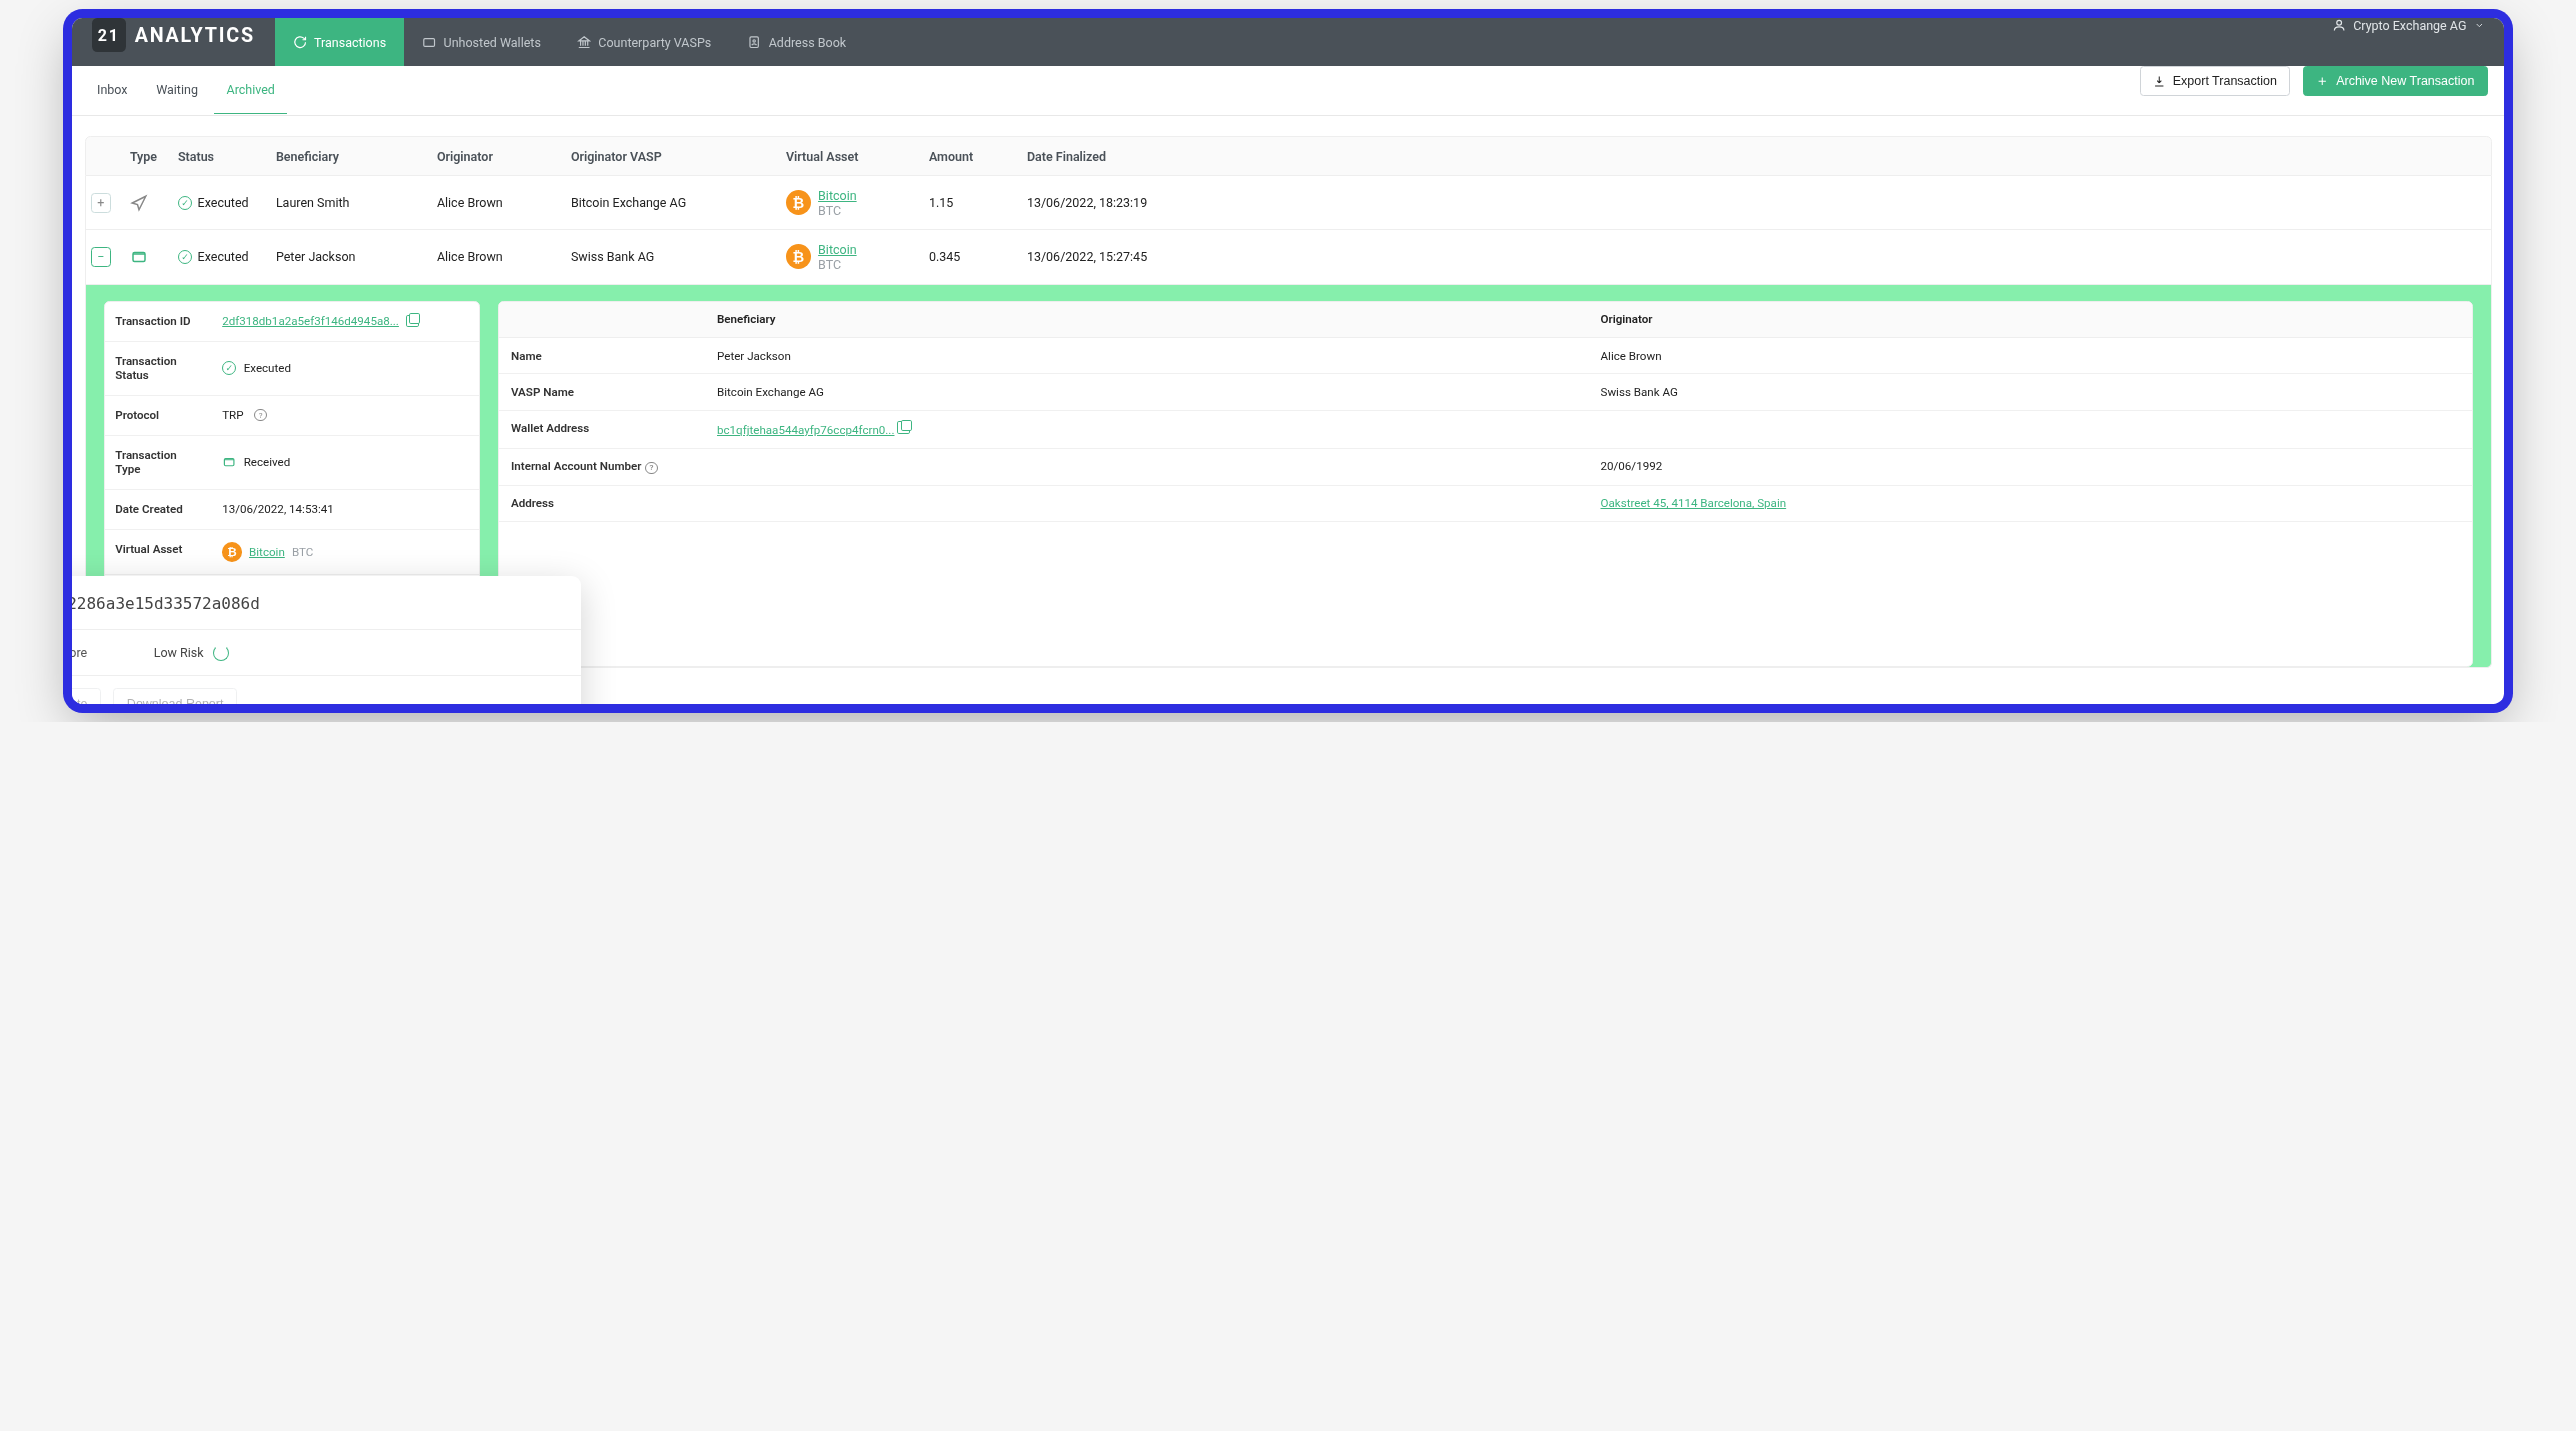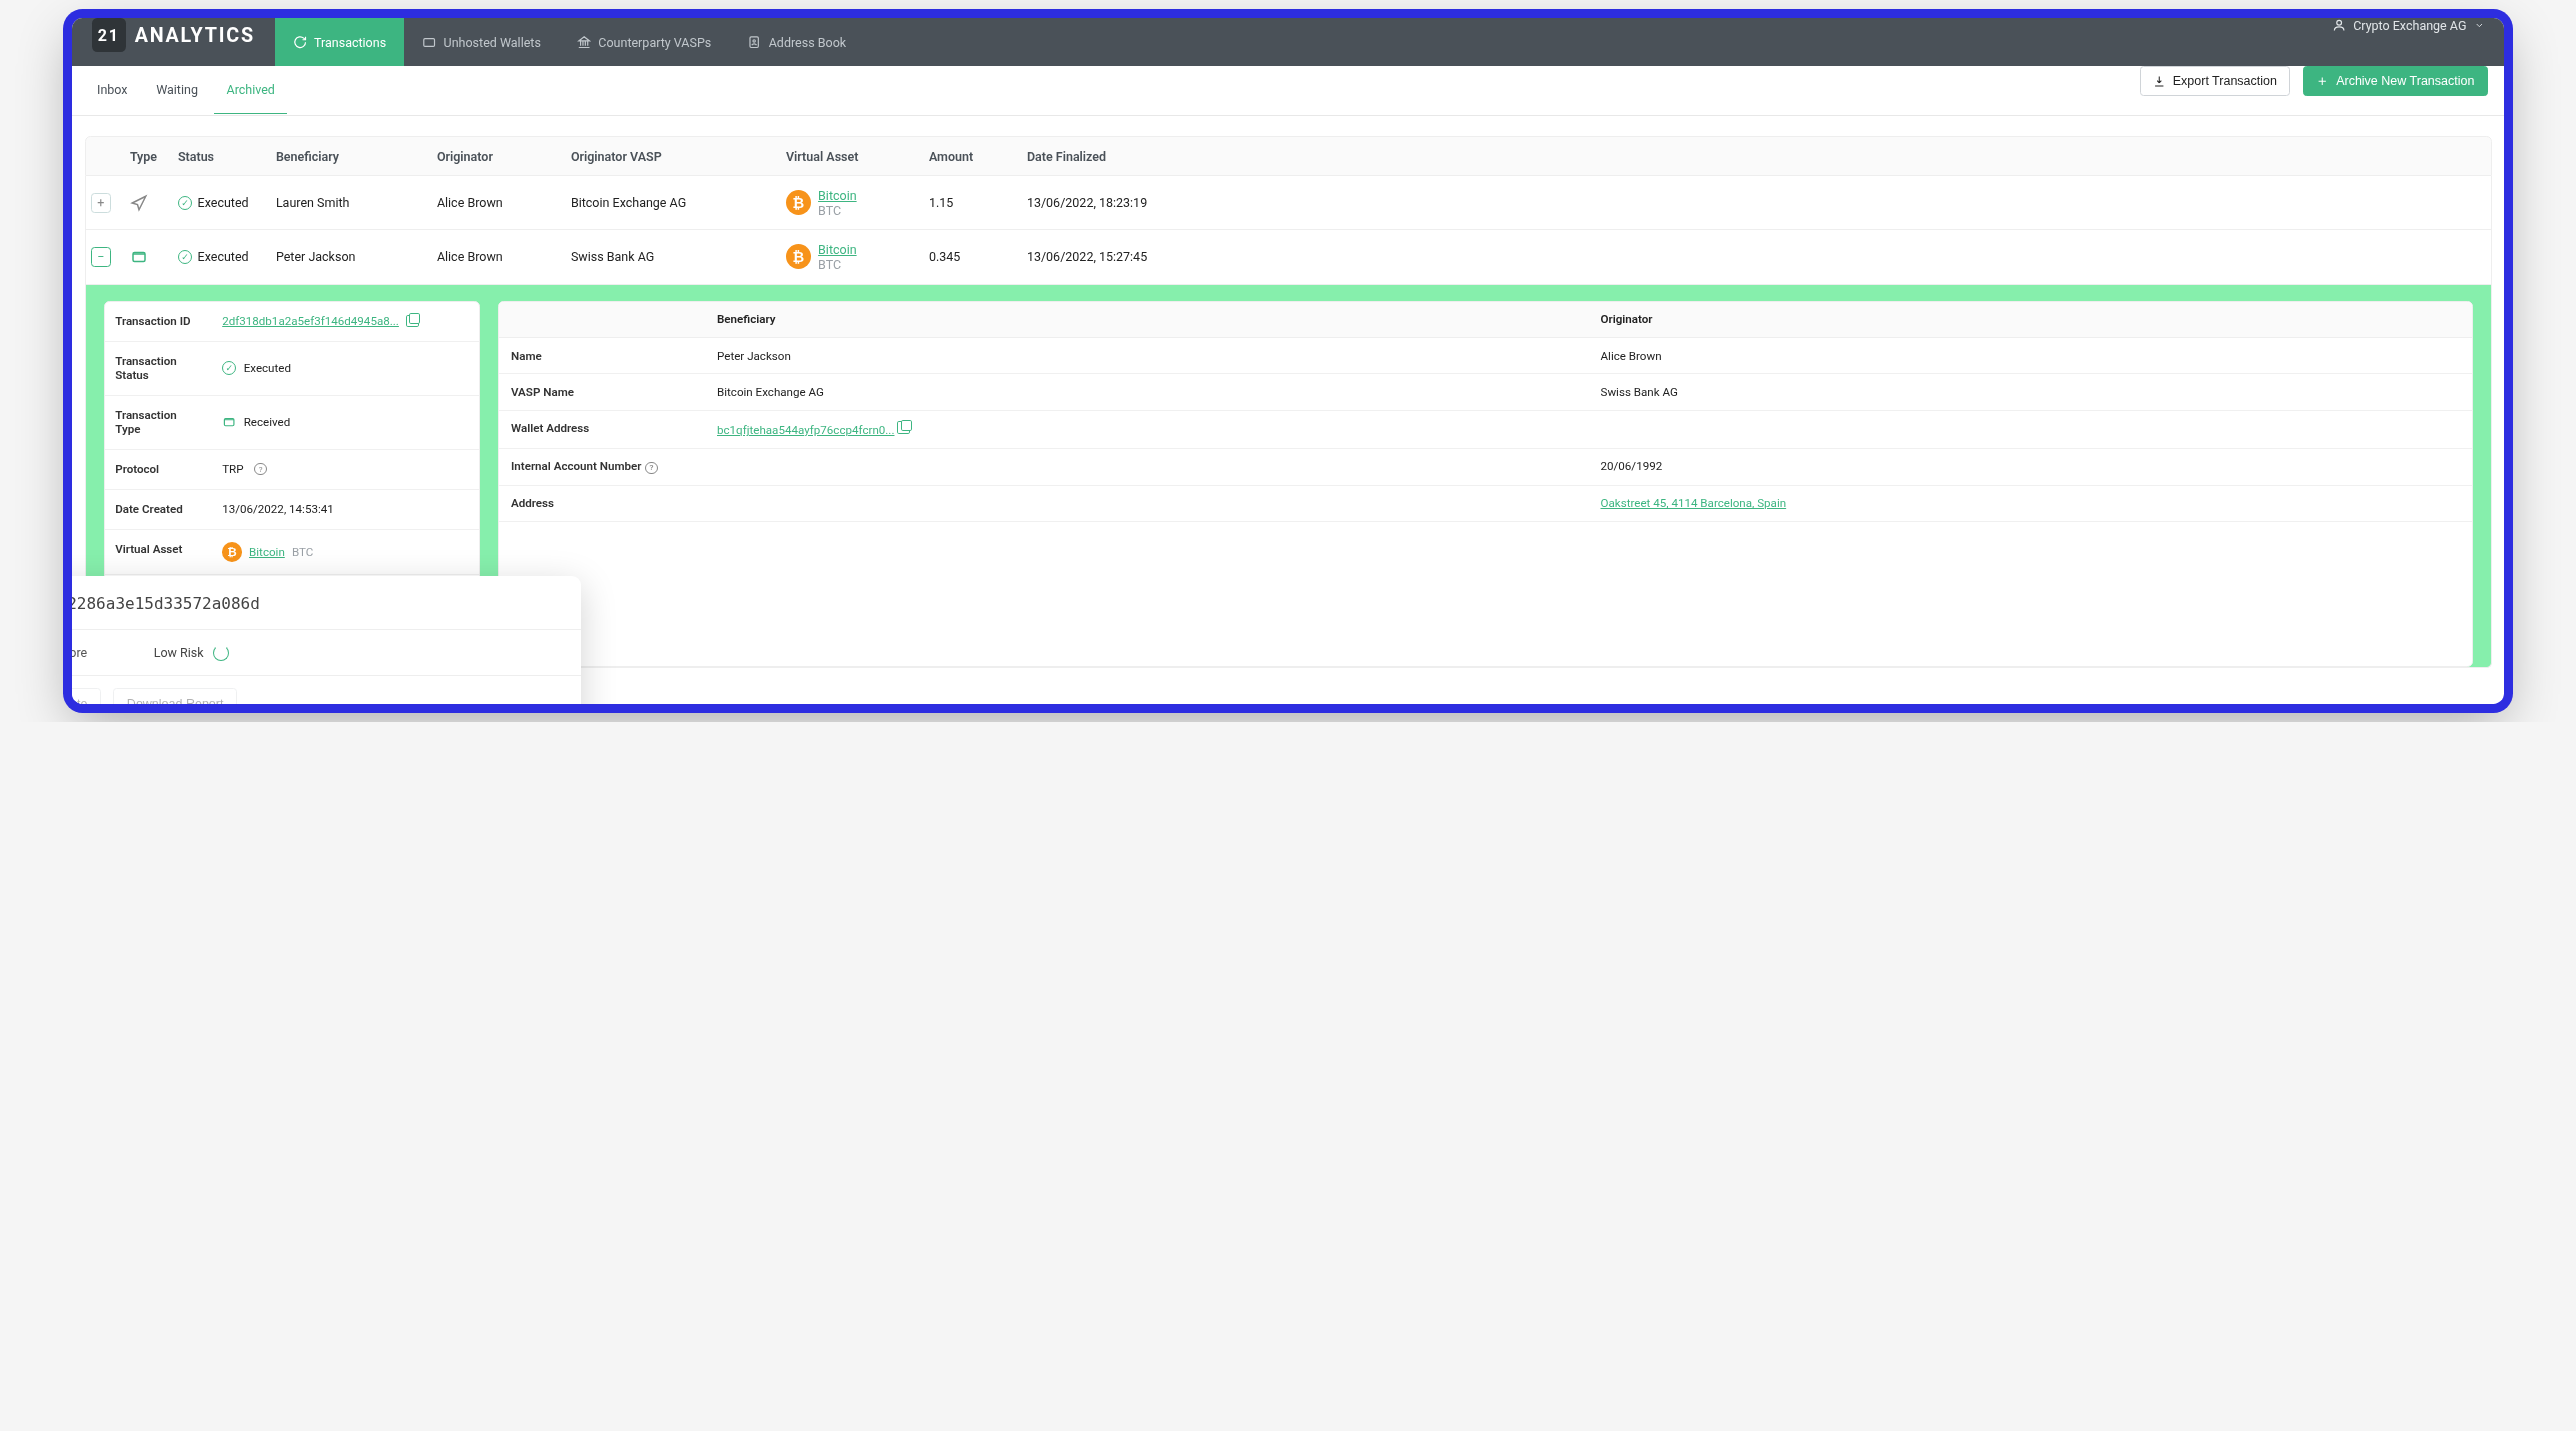--- a/index.html
+++ b/index.html
@@ -205,34 +205,34 @@
             </div>
           </div>
         <div class="kv-row">
             <div class="kv-key">Transaction Status</div>
             <div class="kv-val">
               <span class="check-circle">✓</span>
               <span>Executed</span>
             </div>
           </div>
         <div class="kv-row">
+            <div class="kv-key">Protocol</div>
+            <div class="kv-val">
+              <span>TRP</span>
+              <span class="help-circle">?</span>
+            </div>
+          </div>
+        <div class="kv-row">
             <div class="kv-key">Transaction Type</div>
             <div class="kv-val">
               <svg class="recv-icon" width="14.3" height="14.3" viewBox="0 0 24 24" fill="none" stroke="currentColor" stroke-width="2">
                 <rect x="4" y="6" width="16" height="12" rx="2"></rect>
                 <path d="M4 8h16"></path>
               </svg>
               <span>Received</span>
-            </div>
-          </div>
-        <div class="kv-row">
-            <div class="kv-key">Protocol</div>
-            <div class="kv-val">
-              <span>TRP</span>
-              <span class="help-circle">?</span>
             </div>
           </div>
         <div class="kv-row">
             <div class="kv-key">Date Created</div>
             <div class="kv-val">
               <span>13/06/2022, 14:53:41</span>
             </div>
           </div>
         <div class="kv-row">
             <div class="kv-key">Virtual Asset</div>

